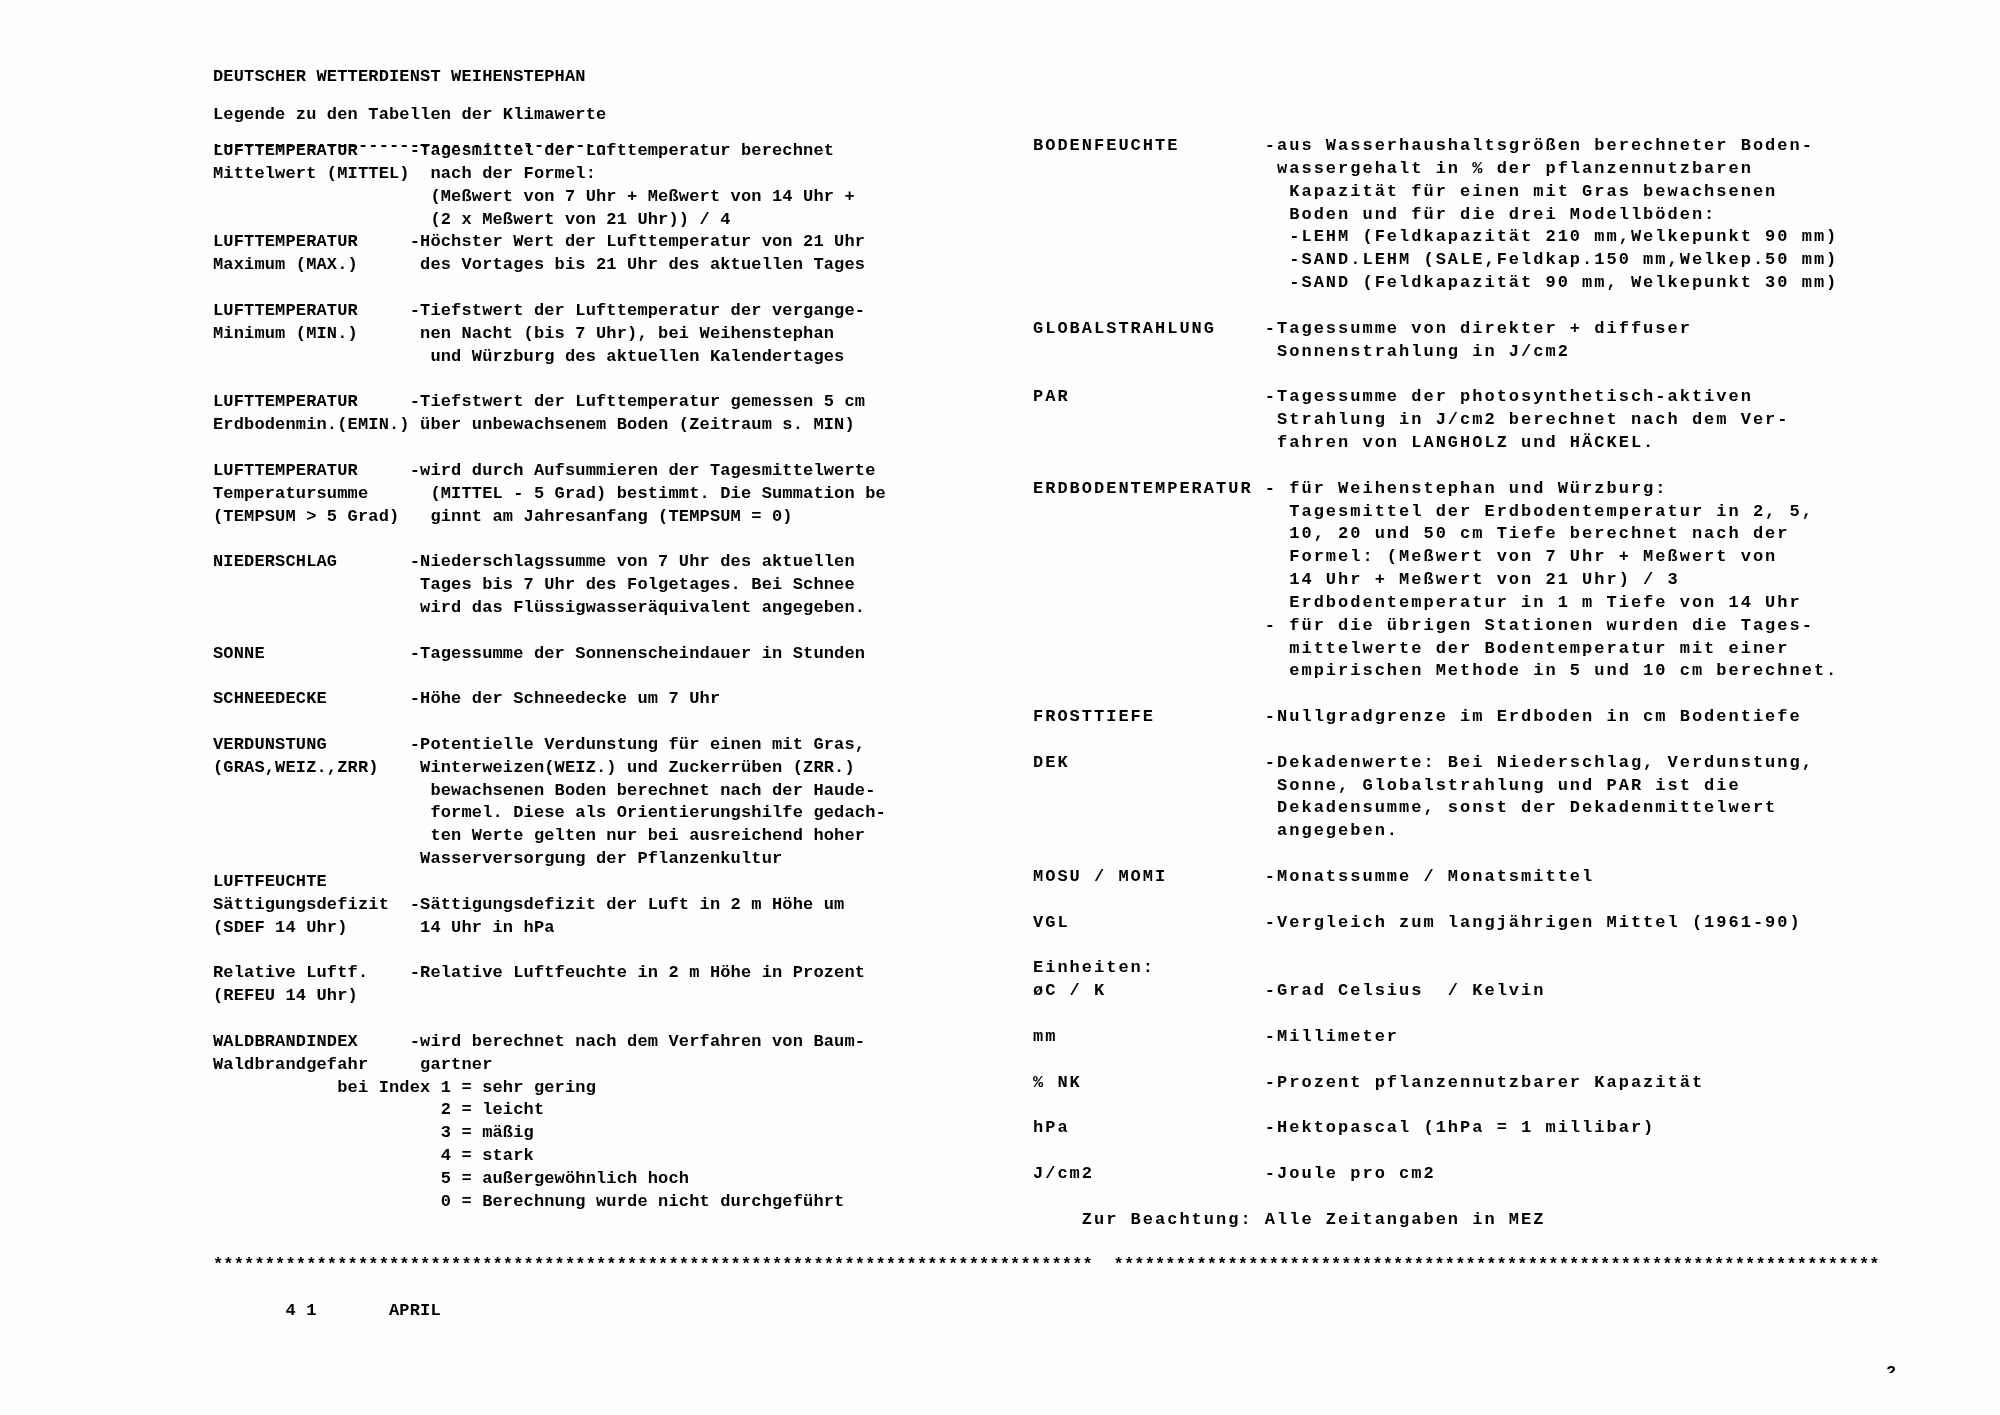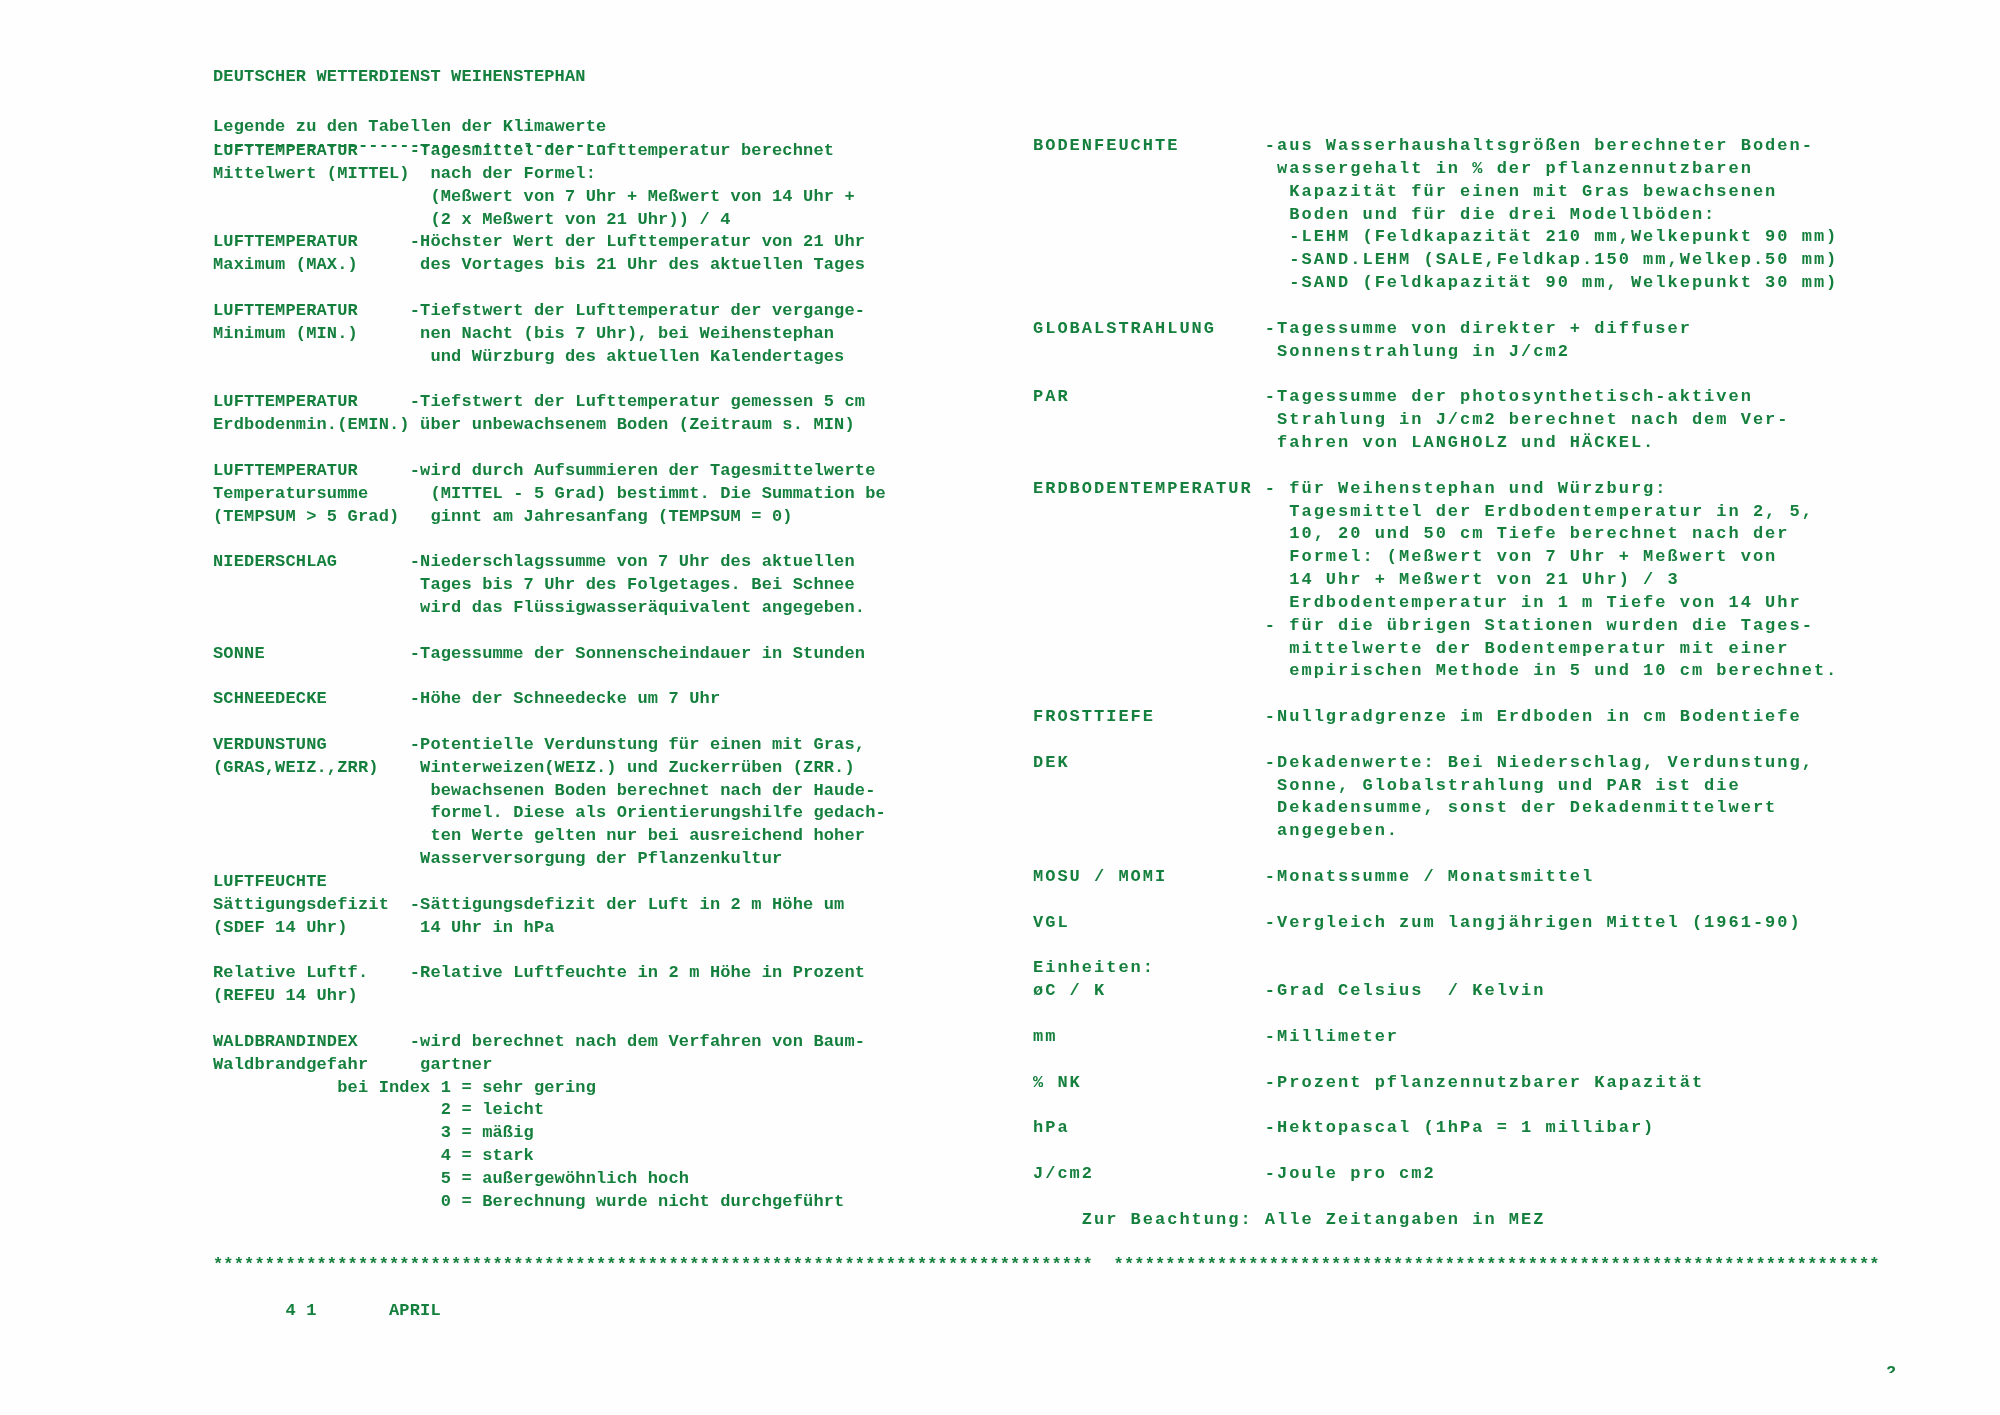--- a/index.html
+++ b/index.html
@@ -8,33 +8,33 @@
     background: #ffffff;
   }
   .page {
     position: relative;
     width: 2000px;
     height: 1415px;
     background: #fefefe;
     overflow: hidden;
     font-family: "Liberation Mono", "DejaVu Sans Mono", monospace;
     font-weight: 700;
-    color: #15803d;
+    color: #000000;
   }
   .txt {
     position: absolute;
     white-space: pre;
     font-size: 17px;
     line-height: 22.85px;
     letter-spacing: 0.15px;
   }
   .col-left   { left: 213px; }
   .col-right  { left: 1033px; letter-spacing: 2px; }
   .row-title      { top: 66px; }
-  .row-heading    { top: 116px; }
+  .row-heading    { top: 104px; }
   .row-underline  { top: 135px; }
   .row-left-body  { top: 140px; }
   .row-right-body { top: 135px; }
   .row-separator  { top: 1254px; }
   .row-footer     { top: 1300px; }
   .page-number-clip {
     position: absolute;
     left: 1886px;
     top: 1362px;
     width: 16px;

